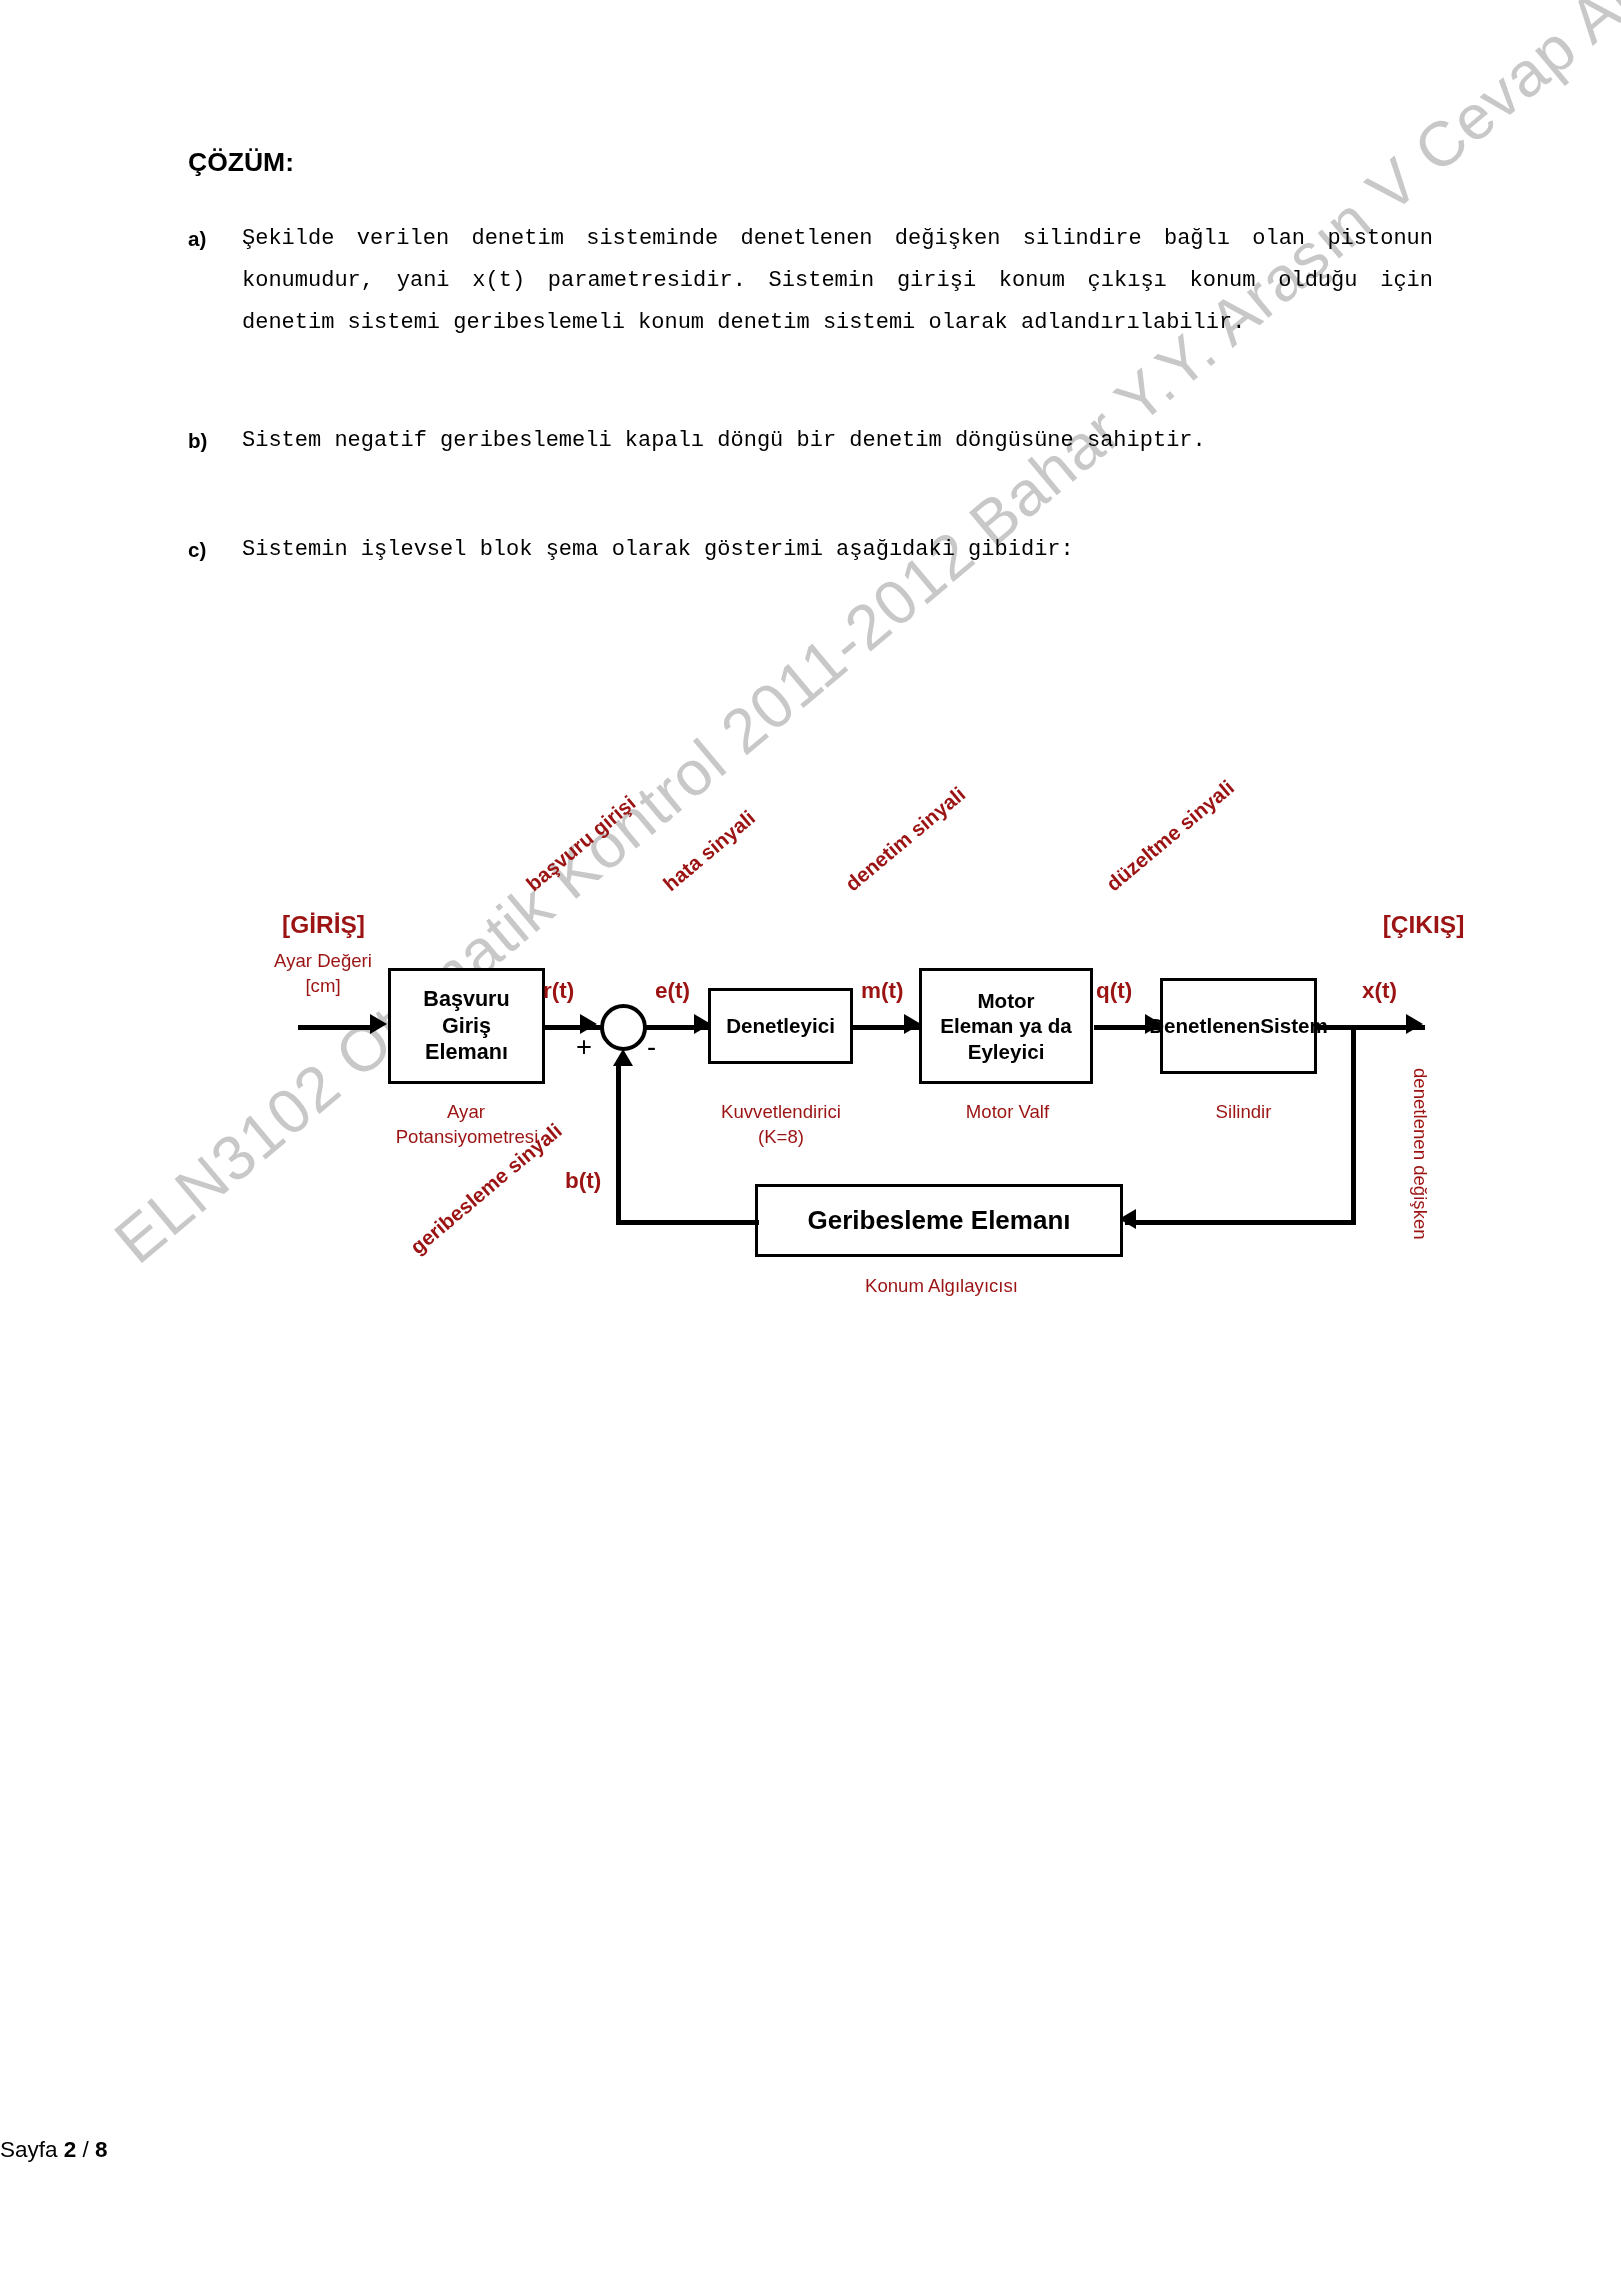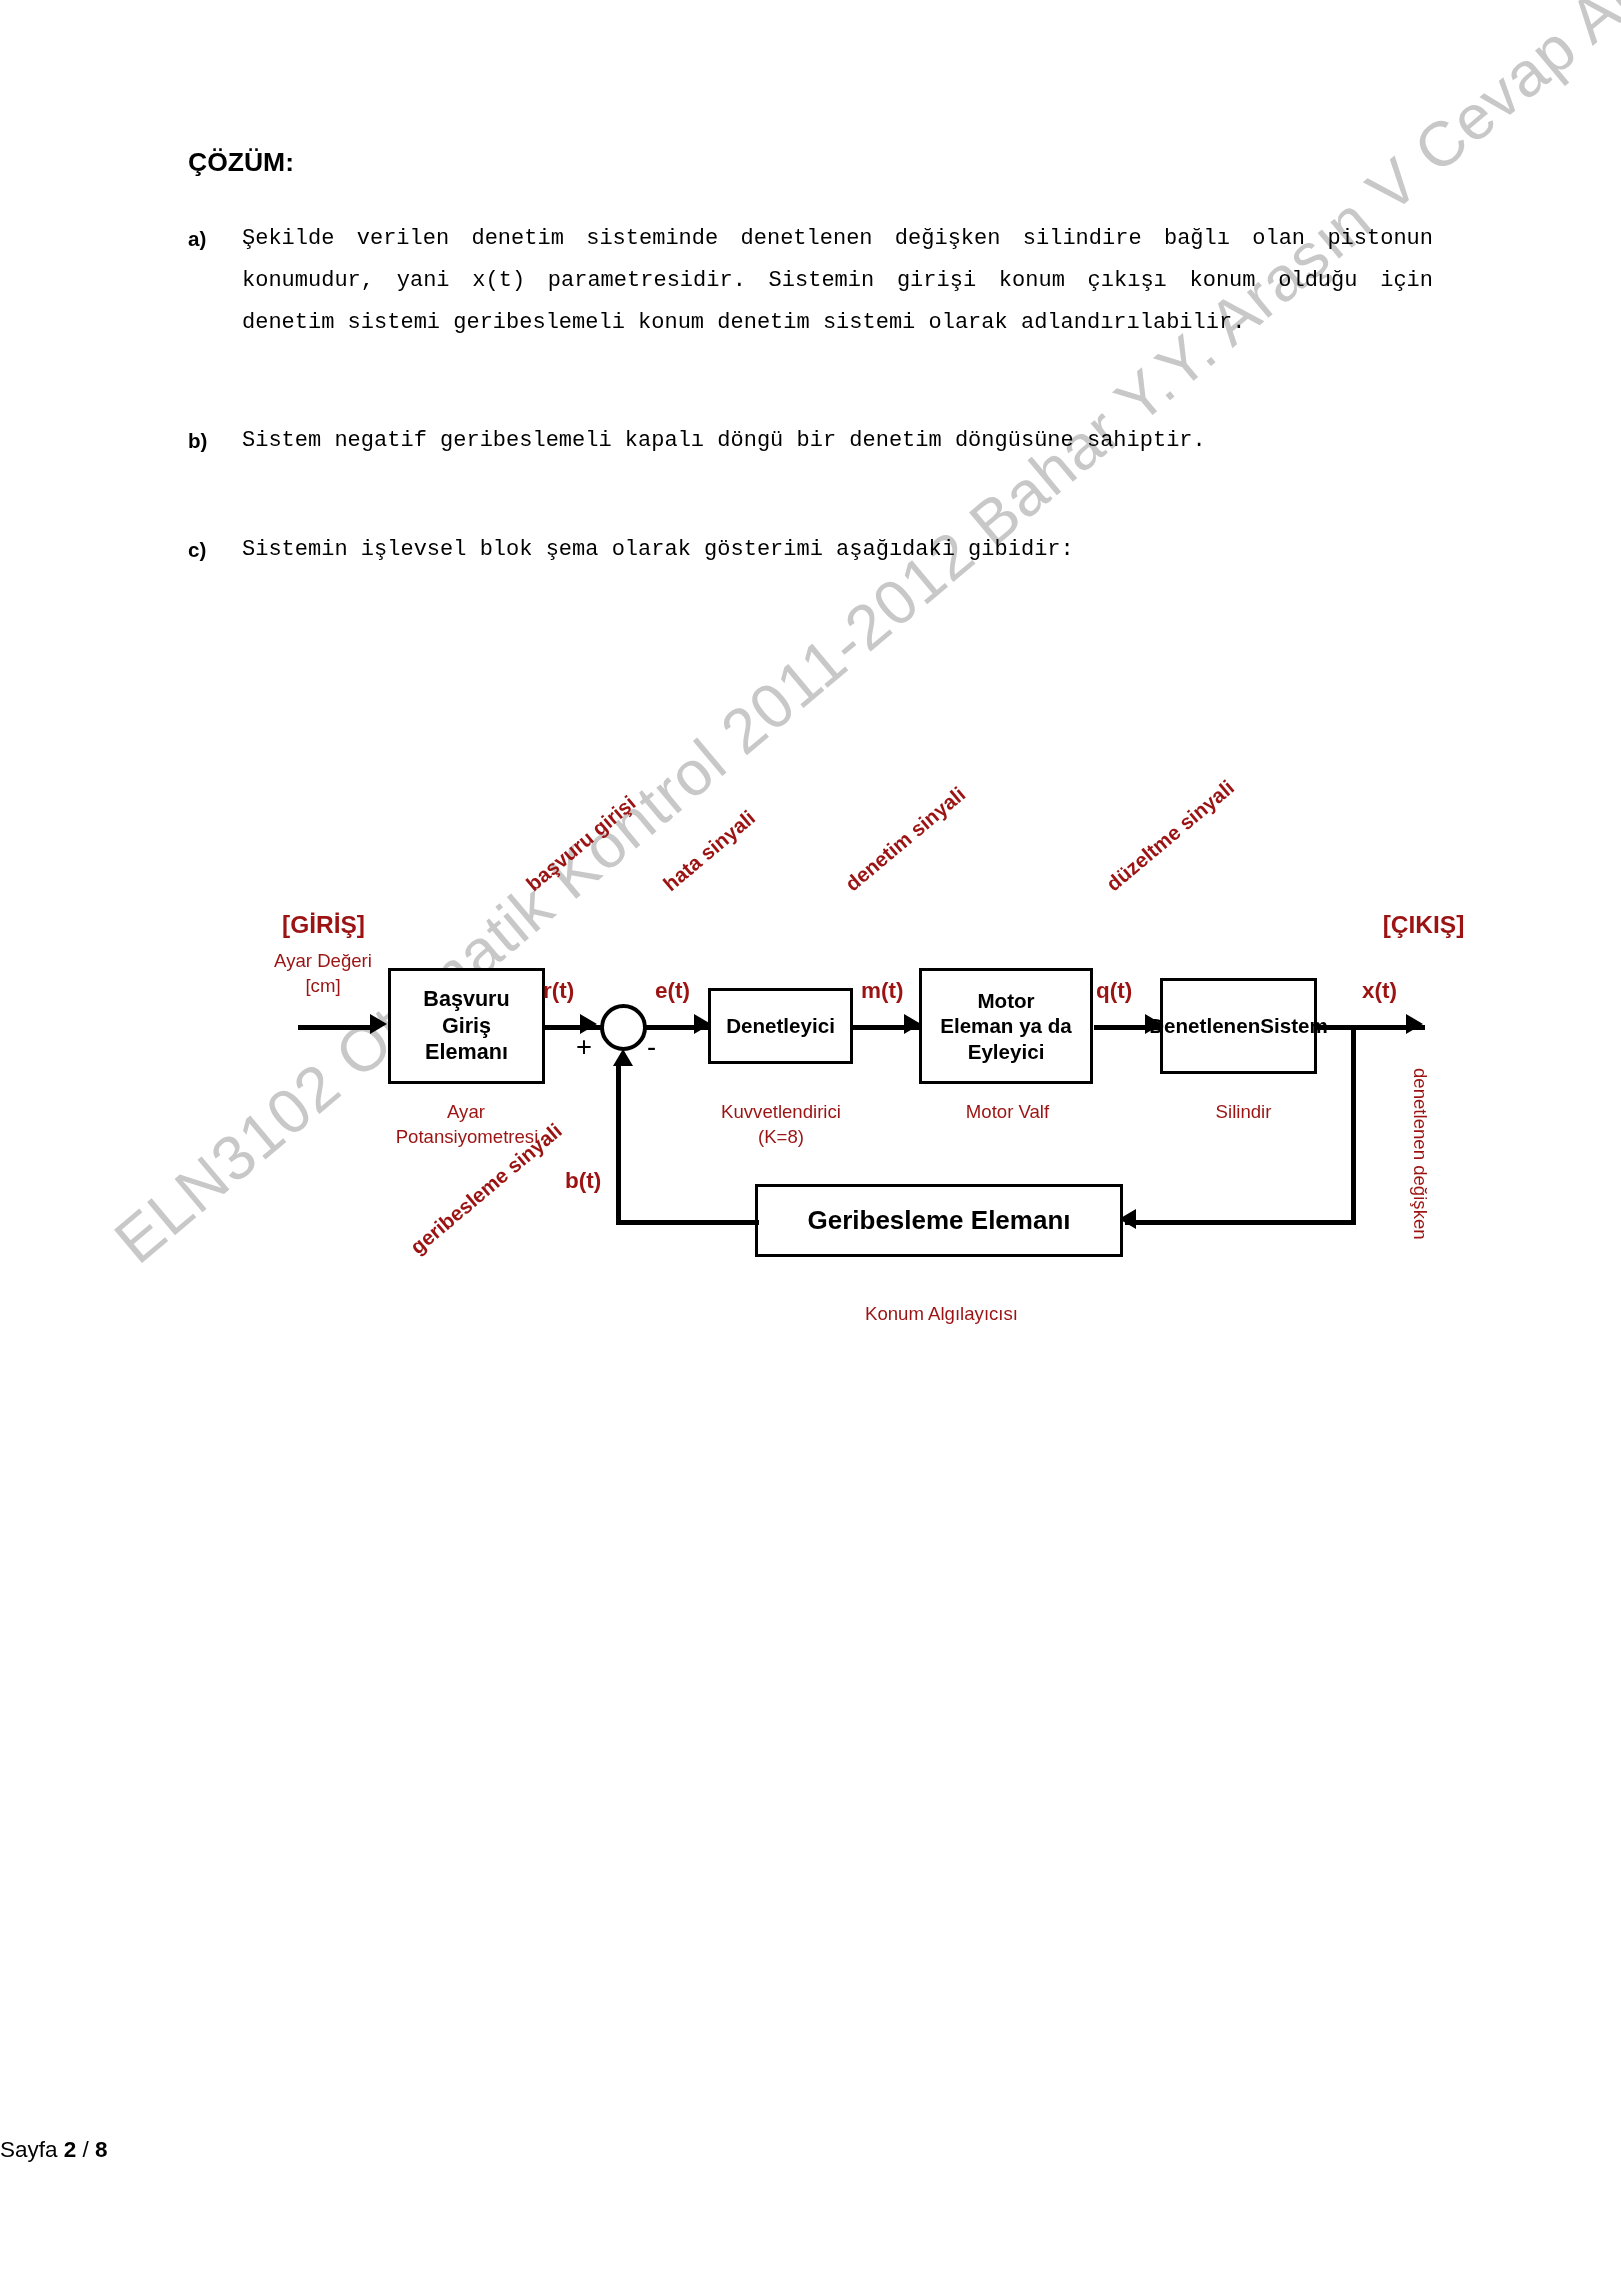--- a/index.html
+++ b/index.html
@@ -228,21 +228,21 @@
     <div class="red" style="position:absolute;left:1345px;top:323px;width:157px;text-align:center;font-weight:bold;font-size:24.5px;">[ÇIKIŞ]</div>
     <div class="vert red" style="left:1409px;top:480px;">denetlenen değişken</div>
 
     <div class="line vline" style="left:1351px;top:437px;height:200px;"></div>
     <div class="line hline" style="left:1125px;top:632px;width:230px;"></div>
     <div class="arrow-l" style="left:1119px;top:621px;"></div>
 
     <div class="blk" style="left:755px;top:596px;width:368px;height:73px;font-size:26px;">
       <span>Geribesleme Elemanı</span>
     </div>
-    <div class="red sub" style="left:814px;top:686px;width:255px;margin-top:28px;">Konum Algılayıcısı</div>
+    <div class="red sub" style="left:814px;top:686px;width:255px;">Konum Algılayıcısı</div>
 
     <div class="line hline" style="left:616px;top:632px;width:143px;"></div>
     <div class="line vline" style="left:616px;top:476px;height:159px;"></div>
     <div class="arrow-u" style="left:613px;top:461px;"></div>
     <div class="sig red" style="left:537px;top:580px;margin-left:28px;">b(t)</div>
 
   </div>
 
   <div class="footer">
     <span>Sayfa </span><b>2</b><span> / </span><b>8</b>

